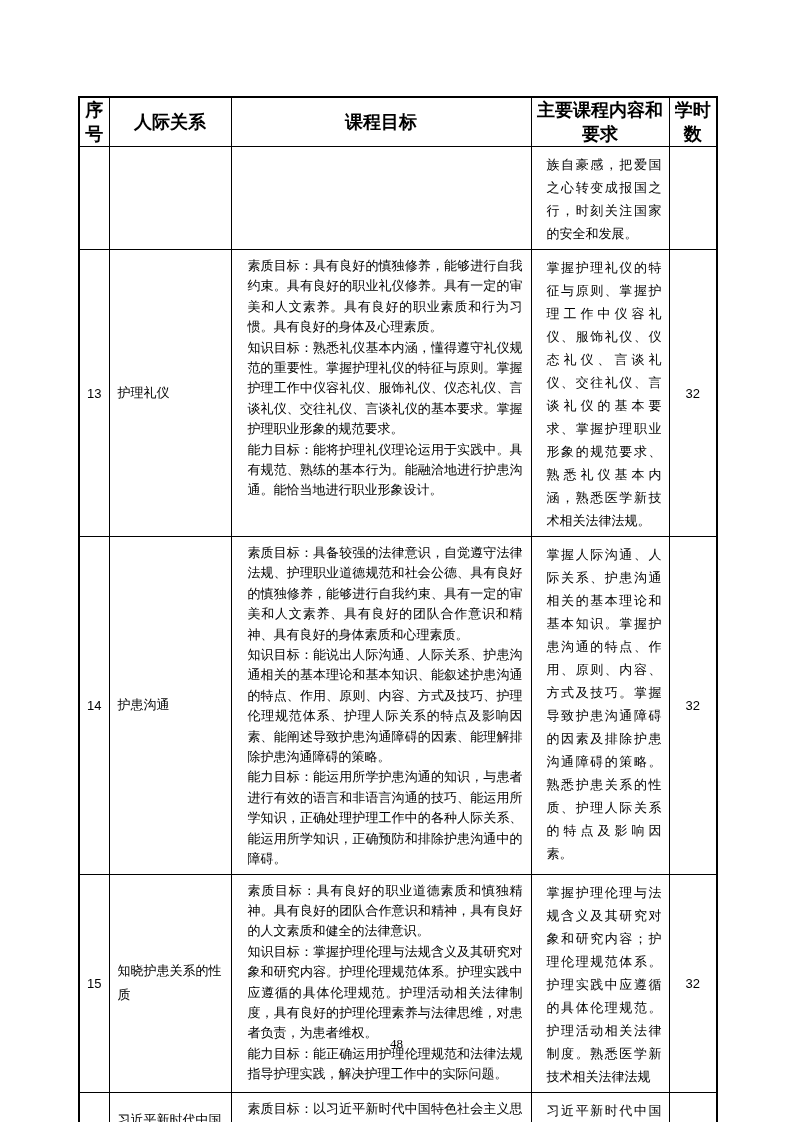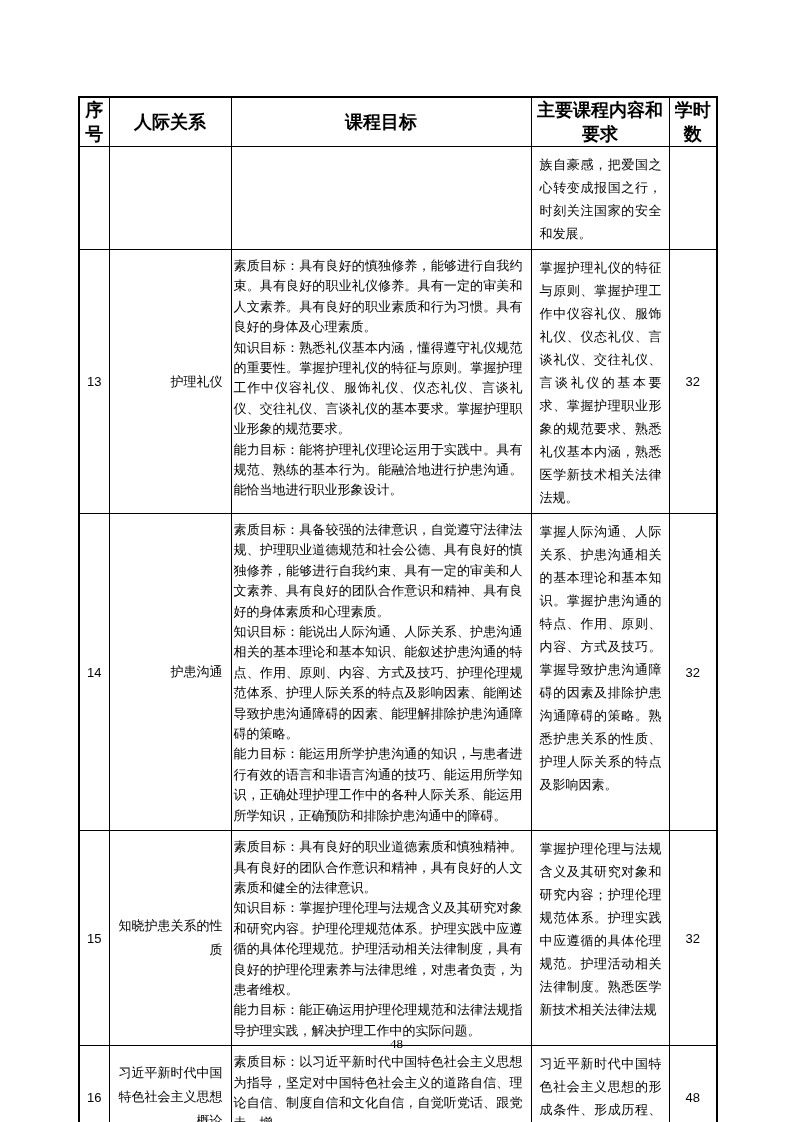--- a/index.html
+++ b/index.html
@@ -37,34 +37,34 @@
     font-weight: bold;
     text-align: center;
     height: 44px;
     font-size: 18px;
   }
   td.no-cell, td.hours-cell {
     text-align: center;
     font-family: Liberation Sans, sans-serif;
   }
   td.name-cell {
-    text-align: right;
+    text-align: left;
     padding: 4px 8px;
     line-height: 24px;
   }
   td.obj-cell {
     vertical-align: top;
-    padding: 6px 8px 4px 2px;
+    padding: 6px 8px 4px 16px;
     text-align: justify;
     line-height: 20.4px;
   }
   td.obj-cell p { margin: 0; }
   td.cont-cell {
     vertical-align: top;
-    padding: 6px 7px 4px 8px;
+    padding: 6px 7px 4px 15px;
     text-align: justify;
     line-height: 23px;
   }
   tr.row-cont  td { height: 68px; }
   tr.row-13 td { height: 247px; }
   tr.row-14 td { height: 295px; }
   tr.row-15 td { height: 205px; }
   tr.row-16 td { height: 75px; }
   .page-number {
     position: absolute;

